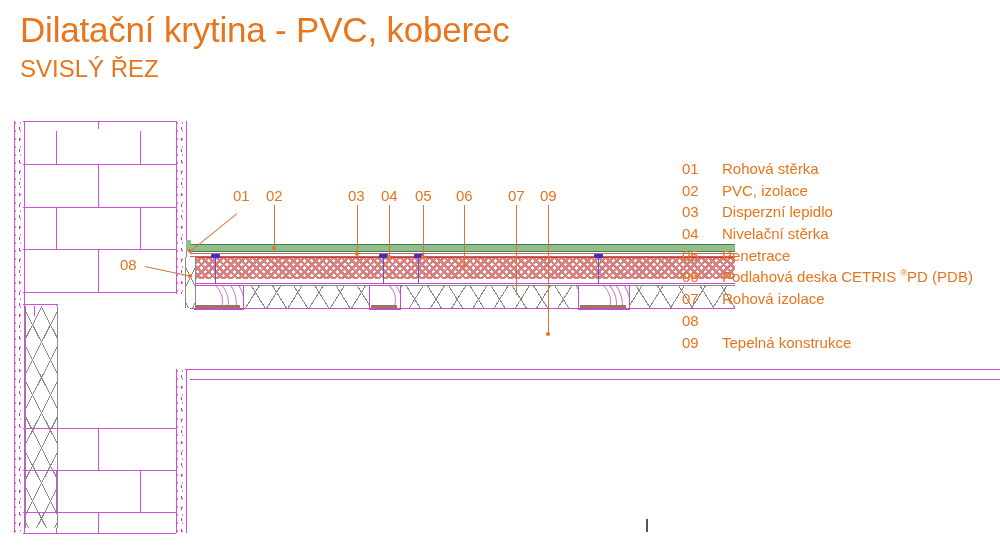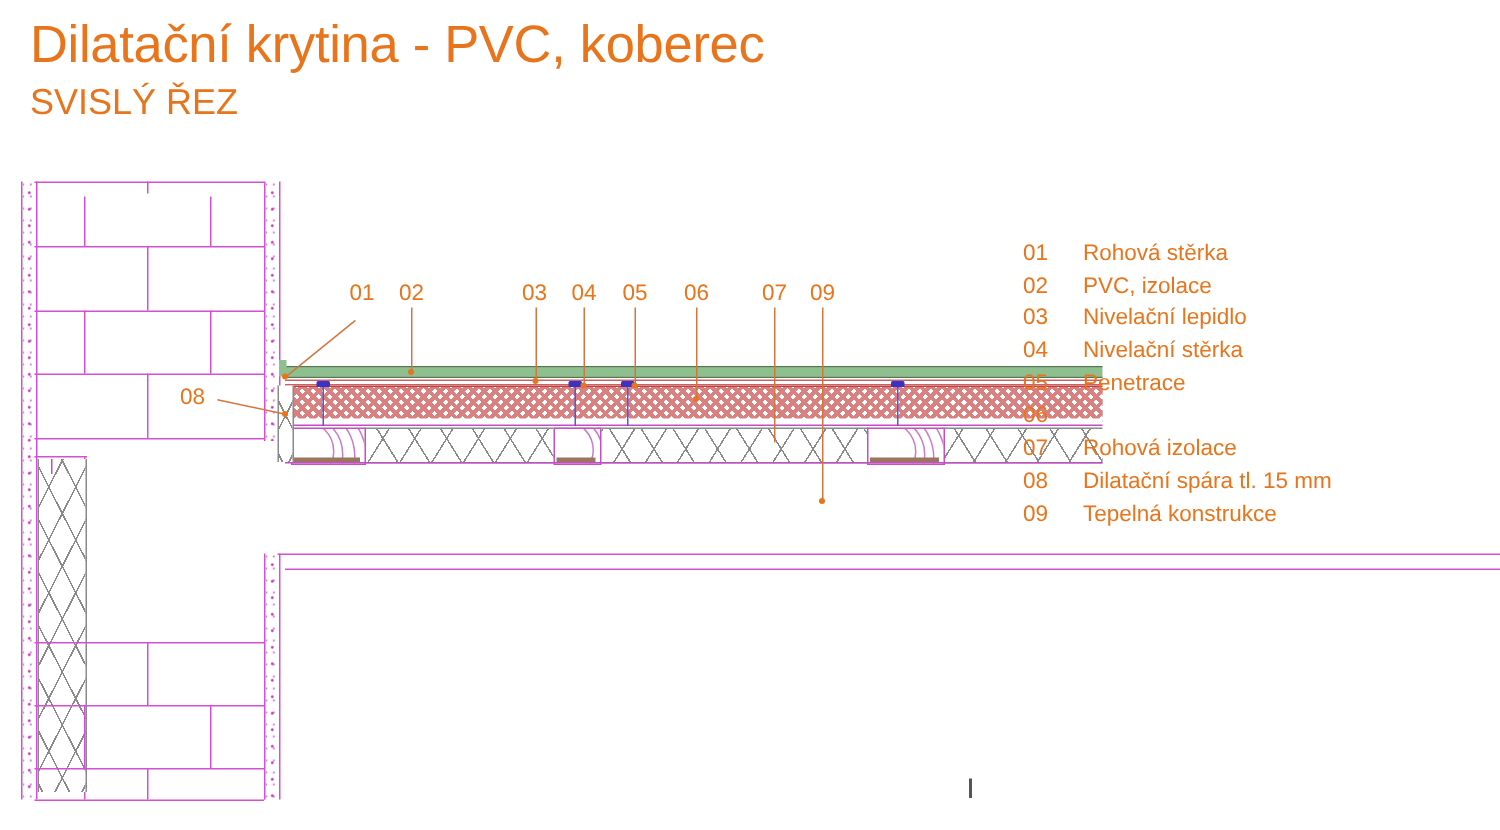--- a/index.html
+++ b/index.html
@@ -230,38 +230,38 @@
   <div class="leg-row">
     <span class="leg-num">01</span>
     <span class="leg-txt">Rohová stěrka</span>
   </div>
   <div class="leg-row">
     <span class="leg-num">02</span>
     <span class="leg-txt">PVC, izolace</span>
   </div>
   <div class="leg-row">
     <span class="leg-num">03</span>
-    <span class="leg-txt">Nivelační lepidlo</span>
+    <span class="leg-txt">Disperzní lepidlo</span>
   </div>
   <div class="leg-row">
     <span class="leg-num">04</span>
     <span class="leg-txt">Nivelační stěrka</span>
   </div>
   <div class="leg-row">
     <span class="leg-num">05</span>
     <span class="leg-txt">Penetrace</span>
   </div>
   <div class="leg-row">
     <span class="leg-num">06</span>
+    <span class="leg-txt" id="leg6">Podlahová deska CETRIS <span class="reg">®</span>PD (PDB)</span>
   </div>
   <div class="leg-row">
     <span class="leg-num">07</span>
     <span class="leg-txt">Rohová izolace</span>
   </div>
   <div class="leg-row">
     <span class="leg-num">08</span>
-    <span class="leg-txt">Dilatační spára tl. 15 mm</span>
   </div>
   <div class="leg-row">
     <span class="leg-num">09</span>
     <span class="leg-txt">Tepelná konstrukce</span>
   </div>
 </div>
 
 </body></html>

